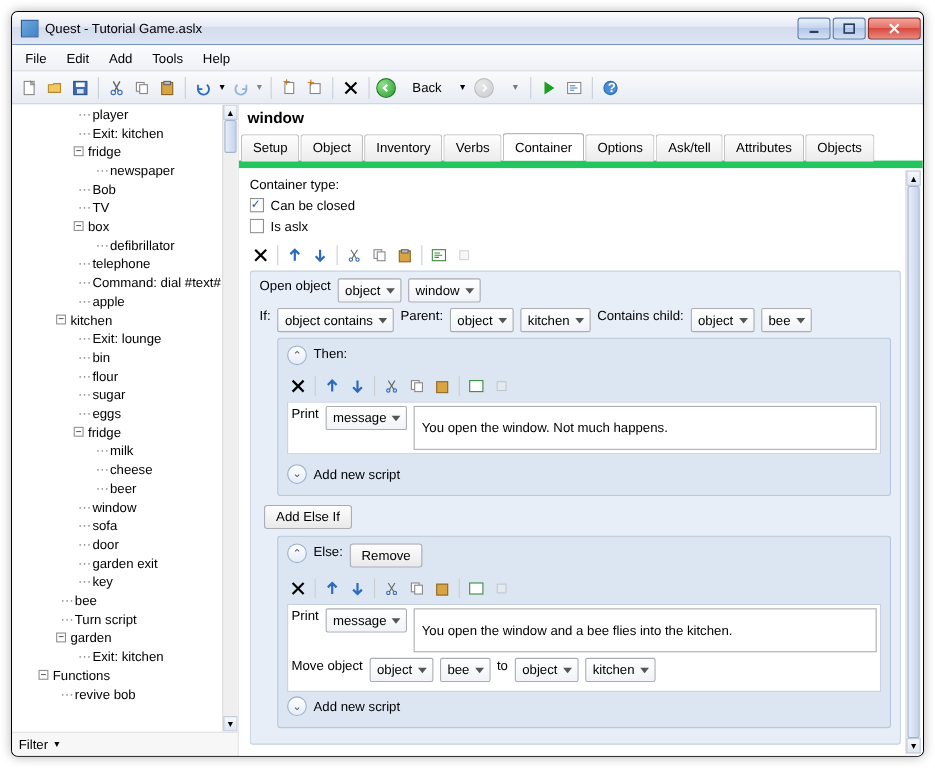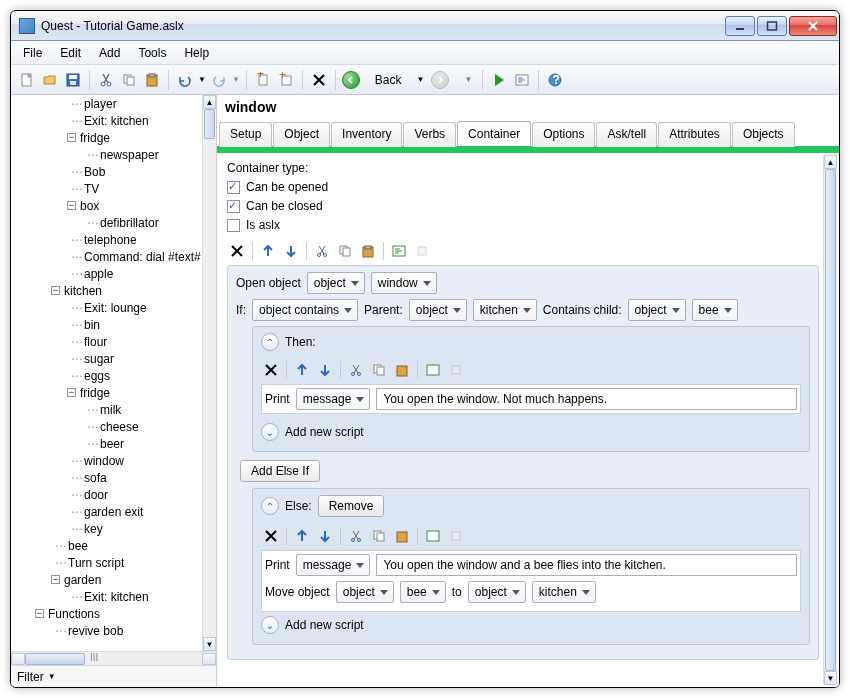--- a/index.html
+++ b/index.html
@@ -42,33 +42,33 @@
 .hscroll .track { flex:1; position:relative; height:12px;}
 .hscroll .thumb { position:absolute; top:0; bottom:0; left:0; width:60px; background:linear-gradient(to bottom,#e8eef8,#c5d3eb); border:1px solid #9eb4d4; border-radius:2px;}
 .filterrow { border-top:1px solid #d8d8d8; padding:2px 6px; display:flex; align-items:center; gap:4px; background:#f7f7f7; height:22px;}
 .main { flex:1; display:flex; flex-direction:column; overflow:hidden; background:#fff; position:relative;}
 .main-header { font-weight:bold; font-size:14px; padding:4px 8px 6px 8px; color:#000;}
 .tabs { display:flex; border-bottom:7px solid #22c55e; padding-left:2px; background:#fff;}
 .tab { padding:4px 10px; border:1px solid #c0c0c0; border-bottom:none; margin-right:1px; background: linear-gradient(to bottom,#fefefe,#ebebeb); border-radius:3px 3px 0 0; position:relative; top:1px;}
 .tab.active { background:#fff; border-color:#b3b3b3; top:0; padding-top:5px; padding-bottom:5px;}
 .content { flex:1; overflow:hidden; position:relative; padding:8px 4px 8px 10px; background:#fff;}
 .content-inner { position:absolute; top:8px; left:10px; right:20px; bottom:8px; overflow:hidden;}
-.row { display:flex; align-items:center; gap:6px; margin-bottom:5px;}
+.row { display:flex; gap:6px; margin-bottom:5px;}
 .chk { width:13px; height:13px; border:1px solid #8e8f8f; background:#fff;}
 .chk.on::after{content:"✓"; color:#2b579a; font-size:11px; position:relative; top:-3px; left:0px;}
 .dd { height:22px; border:1px solid #abadb3; background:linear-gradient(to bottom,#fff,#f0f3f8); padding:2px 18px 2px 6px; position:relative; border-radius:2px; display:inline-flex; align-items:center;}
 .dd::after { content:""; position:absolute; right:5px; top:50%; margin-top:-2px; border-left:4px solid transparent; border-right:4px solid transparent; border-top:5px solid #555;}
 .btn { height:22px; border:1px solid #abadb3; background:linear-gradient(to bottom,#fefefe,#e9e9e9); padding:2px 10px; border-radius:3px; display:inline-flex; align-items:center;}
 .script-toolbar { display:flex; align-items:center; gap:3px; padding:4px 0;}
 .st-btn { width:20px; height:20px; display:flex; align-items:center; justify-content:center;}
 .st-sep { width:1px; height:18px; background:#ccc; margin:0 2px;}
 .block { border:1px solid #c5d0e2; background:#e8eef7; border-radius:3px; padding:6px 8px; margin-bottom:8px;}
 .block.embed { background:#dce6f2; border-color:#b7c7dc;}
 .circbtn { width:18px; height:18px; border-radius:50%; background:linear-gradient(to bottom,#fff,#e5edf7); border:1px solid #9bb2d0; display:inline-flex; align-items:center; justify-content:center; font-size:10px; color:#556; flex-shrink:0;}
-.inprint { flex:1; border:1px solid #abadb3; background:#fff; padding:3px 6px; height:22px;}
+.inprint { flex:1; border:1px solid #abadb3; background:#fff; padding:3px 6px; height:40px;}
 .label { color:#000; }
 .addscript { display:flex; align-items:center; gap:6px; padding:4px 0;}
 svg { display:block; }
 .tri { font-size:8px; }
 </style>
 </head>
 <body>
 
 <div class="window">
 
@@ -347,28 +347,20 @@
         </div>
         <div class="vscroll">
           <div class="arr up">
               <span class="tri">▲</span>
             </div>
           <div class="thumb" style="top:14px; height:30px;"></div>
           <div class="arr dn">
               <span class="tri">▼</span>
             </div>
         </div>
-      </div>
-      <div class="hscroll">
-        <div class="arr"></div>
-        <div class="track">
-            <div class="thumb"></div>
-            <span style="position:absolute;left:65px;top:-1px;color:#888;font-size:10px">III</span>
-          </div>
-        <div class="arr"></div>
       </div>
       <div class="filterrow">
         <span>Filter</span>
         <span class="tri">▼</span>
       </div>
     </div>
 
     <div class="main">
       <div class="main-header">window</div>
       <div class="tabs">
@@ -382,24 +374,20 @@
         <div class="tab">Attributes</div>
         <div class="tab">Objects</div>
       </div>
 
       <div class="content">
         <div class="content-inner">
 
           <div class="row">
             <span class="label">Container type:</span>
           </div>
-          <div class="row">
-              <span class="chk on"></span>
-              <span class="label">Can be opened</span>
-            </div>
           <div class="row">
               <span class="chk on"></span>
               <span class="label">Can be closed</span>
             </div>
           <div class="row">
               <span class="chk"></span>
               <span class="label">Is aslx</span>
             </div>
 
 

